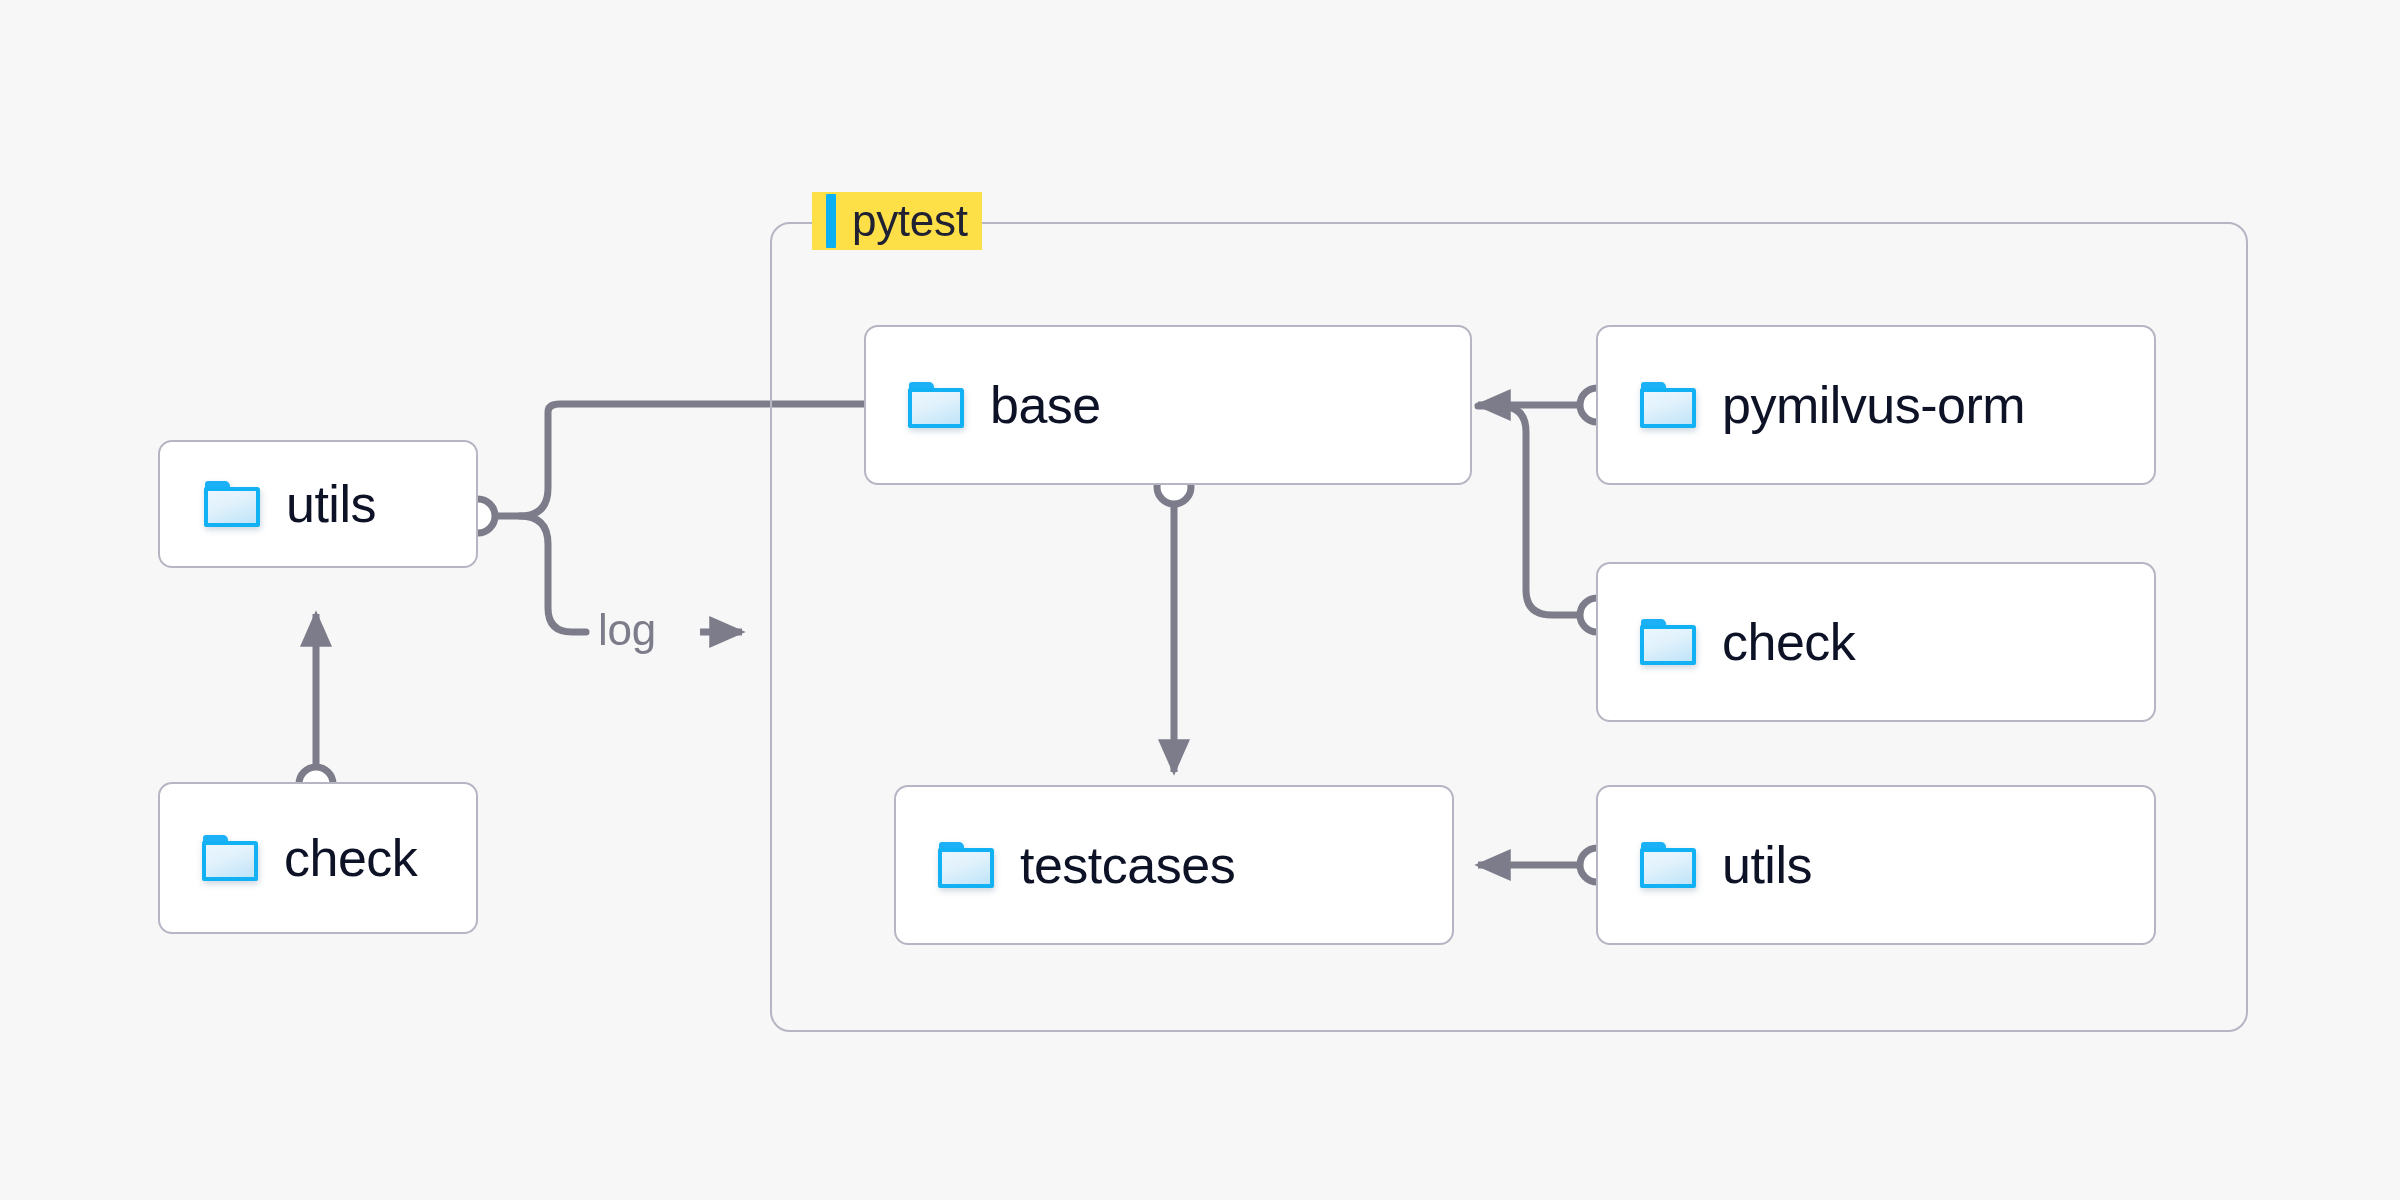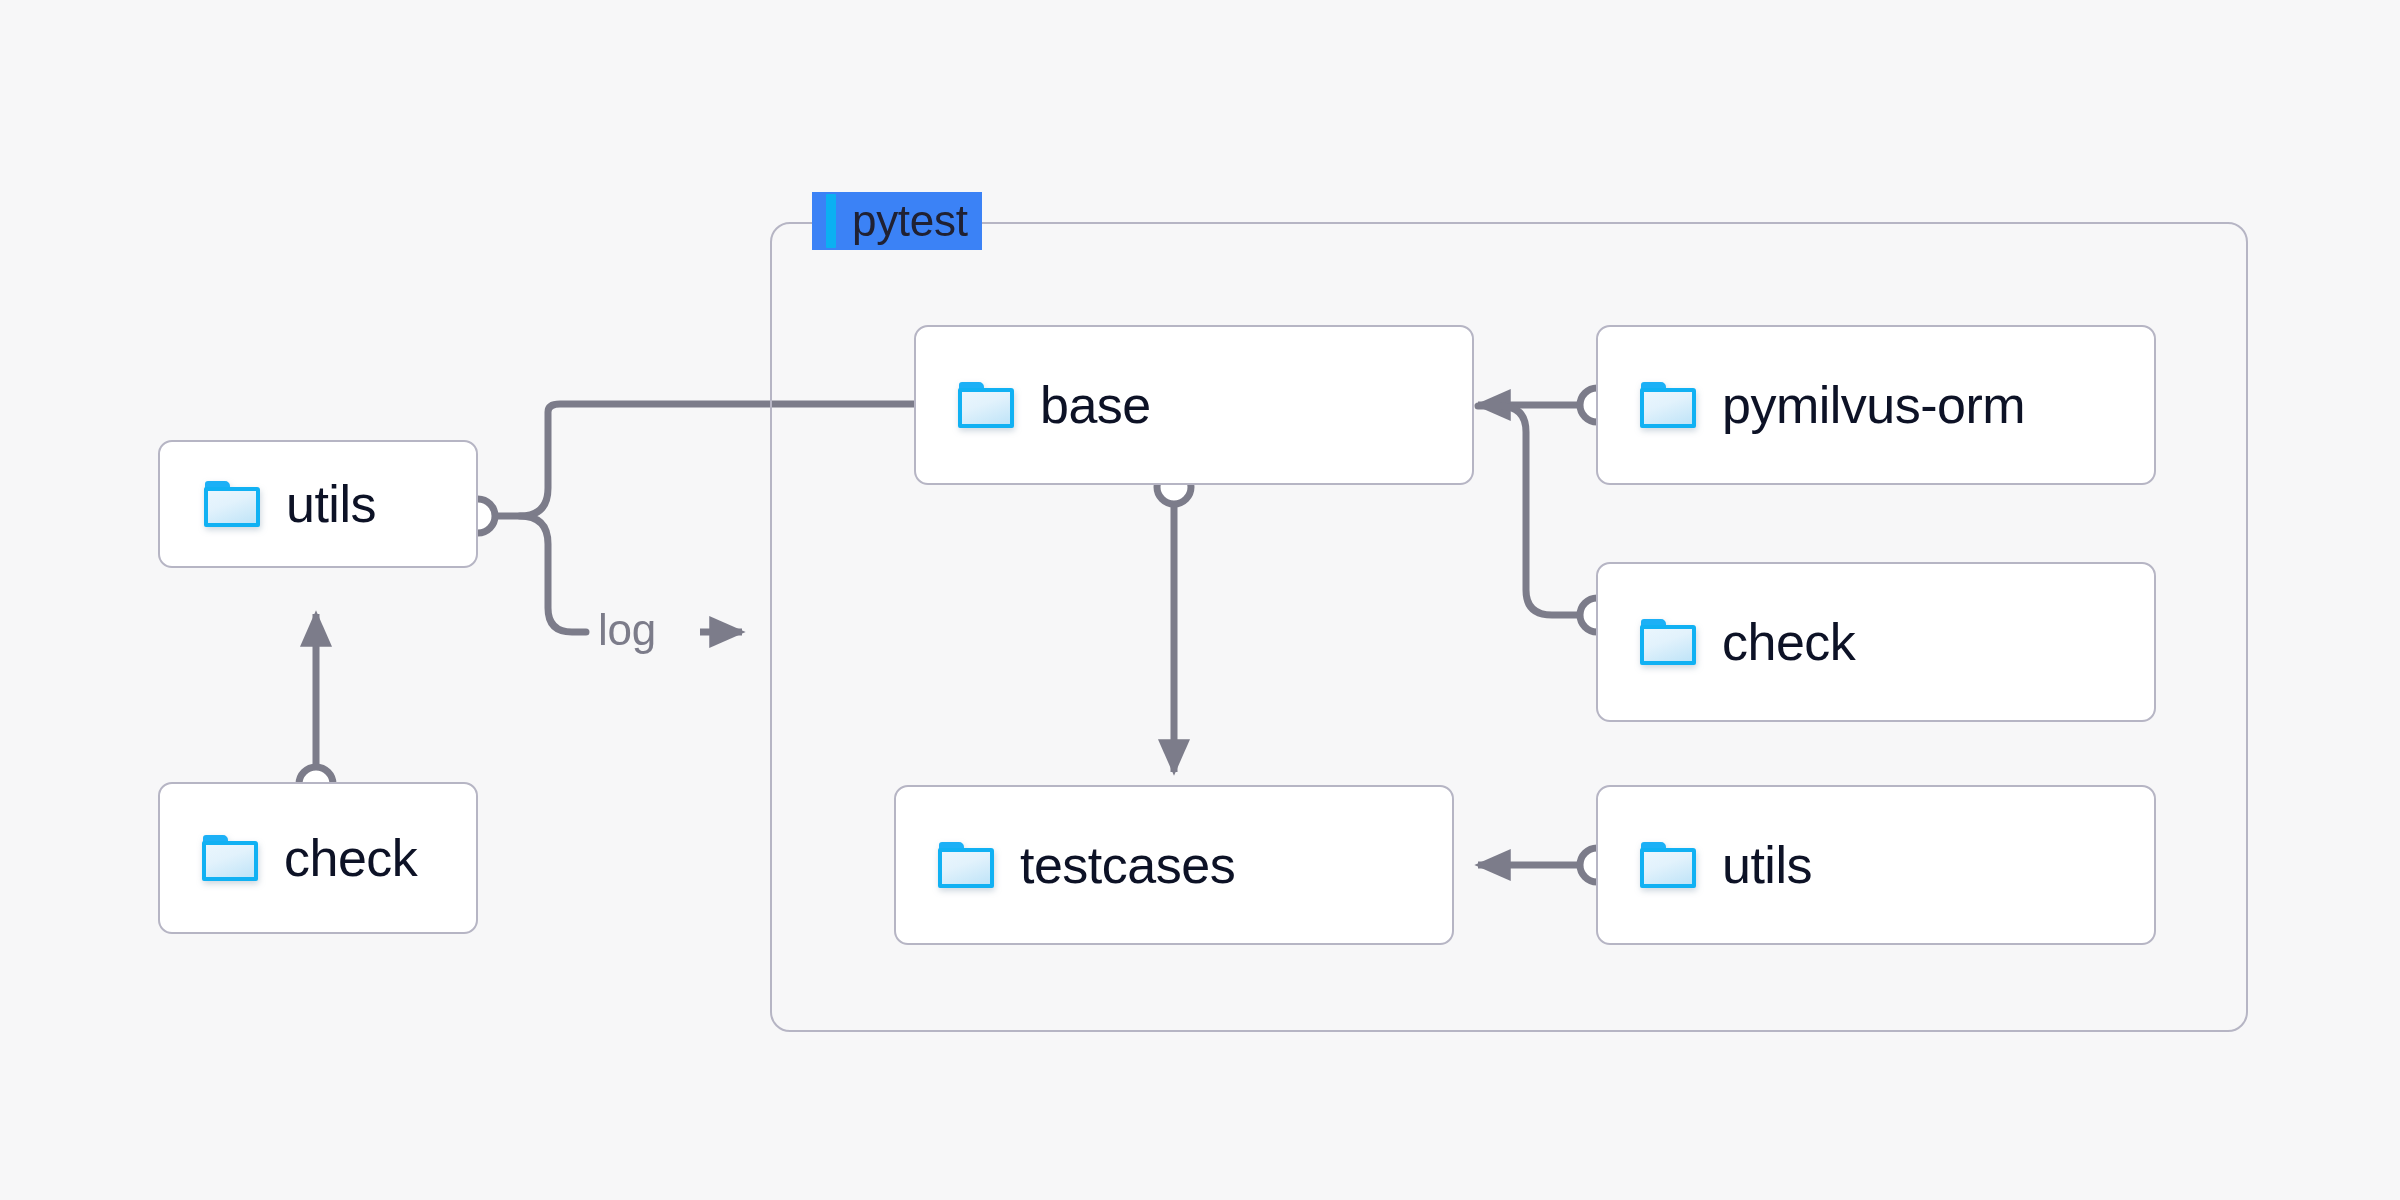--- a/index.html
+++ b/index.html
@@ -79,21 +79,21 @@
     box-sizing: border-box;
     border: 2px solid #b6b5c4;
     border-radius: 20px;
     background: transparent;
   }
   .group-title-wrap {
     position: absolute;
     display: flex;
     align-items: center;
     gap: 16px;
-    background: #3b82f6;
+    background: #fde047;
     padding: 0 14px;
     height: 58px;
   }
   .group-bar {
     width: 10px;
     height: 54px;
     background: #0bb0f2;
     border-radius: 1px;
   }
   .group-title {
@@ -179,21 +179,21 @@
   </div>
 
   <div class="node" style="left:158px; top:782px; width:320px; height:152px;">
     <span class="folder">
       <span class="tab"></span>
         <span class="body"></span>
     </span>
     <span class="node-label">check</span>
   </div>
 
-  <div class="node" style="left:914px; top:325px; width:560px; height:160px;">
+  <div class="node" style="left:864px; top:325px; width:608px; height:160px;">
     <span class="folder">
       <span class="tab"></span>
         <span class="body"></span>
     </span>
     <span class="node-label">base</span>
   </div>
 
   <div class="node" style="left:1596px; top:325px; width:560px; height:160px;">
     <span class="folder">
       <span class="tab"></span>

